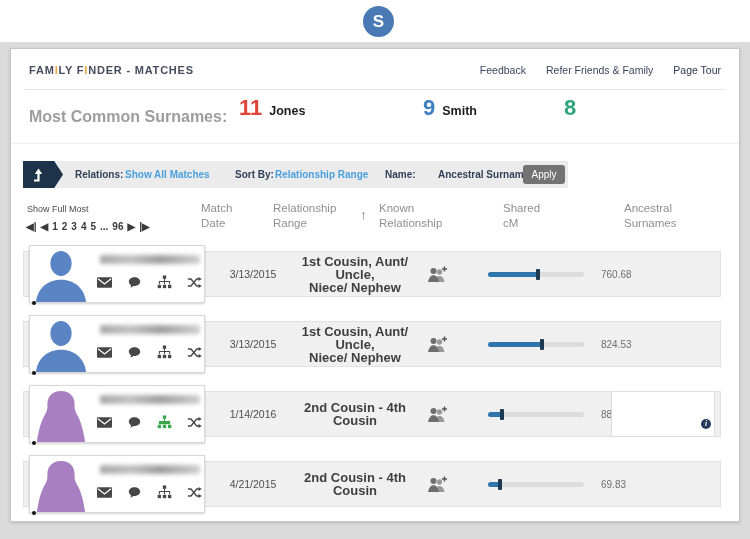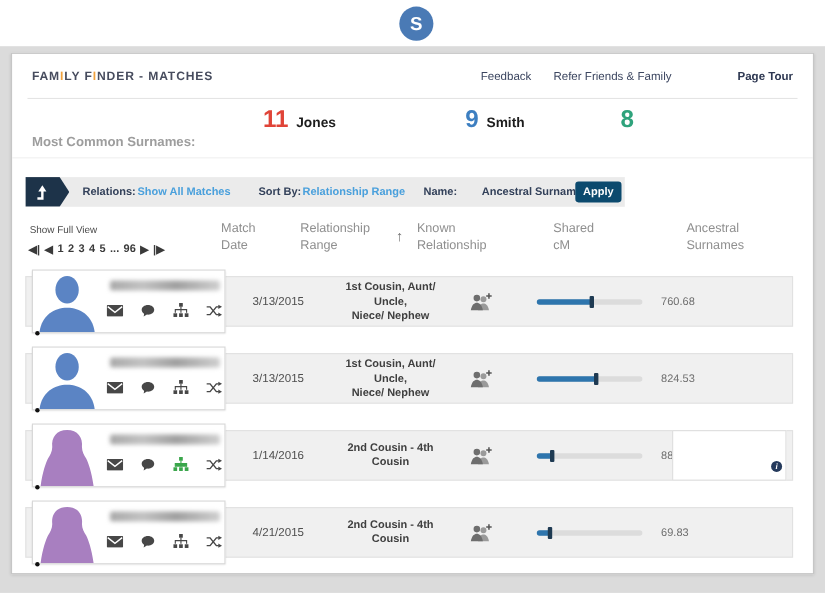--- a/index.html
+++ b/index.html
@@ -16,42 +16,42 @@
 
   .panel { position:absolute; left:10px; top:48px; width:730px; height:474px;
            background:#fff; border:1px solid #c6c6c6; box-shadow:0 1px 3px rgba(0,0,0,.15); }
 
   
   .hdr-title { position:absolute; left:18px; top:15px; font-size:11px; font-weight:bold;
                letter-spacing:.8px; color:#474c5e; }
   .hdr-title .idot { color:#f0a13e; }
   .hdr-links { position:absolute; right:18px; top:15px; display:flex; gap:20px;
                font-size:10.5px; color:#3c4660; }
-  .hdr-links .bold { font-weight:bold; color:#2e3852;margin-left:40px; }
+  .hdr-links .bold { font-weight:normal; color:#2e3852; }
   .hdr-div { position:absolute; left:14px; right:14px; top:40px; border-top:1px solid #e4e4e4; }
 
   
-  .sn-label { position:absolute; left:18px; top:73px; font-size:12px; font-weight:bold; color:#9d9d9d; }
+  .sn-label { position:absolute; left:18px; top:59px; font-size:16px; font-weight:bold; color:#9d9d9d; }
   .sn-item { position:absolute; top:46px; display:flex; align-items:baseline; gap:7px; }
   .sn-count { font-size:22px; font-weight:bold; }
   .sn-name { font-size:12.5px; font-weight:bold; color:#1d1d1d; }
   .sn-div { position:absolute; left:0; right:0; top:94px; border-top:1px solid #efefef; }
 
   
   .toolbar { position:absolute; left:12px; top:112px; width:545px; height:27px; background:#ebebeb; }
   .tb-badge { position:absolute; left:0; top:0; width:40px; height:27px; background:#1d3349;
               clip-path:polygon(0 0, 78% 0, 100% 50%, 78% 100%, 0 100%);
               display:flex; align-items:center; }
   .tb-badge svg { margin-left:7px; }
   .tb-label { position:absolute; top:0; height:27px; line-height:27px; font-size:10px;
               font-weight:bold; color:#33415a; }
   .tb-link  { position:absolute; top:0; height:42px; line-height:27px; font-size:10px;
               font-weight:bold; color:#4aa0dc; cursor:pointer; }
-  .tb-apply { position:absolute; left:500px; top:4px; width:42px; height:19px; background:#0c4a6e;
-              border-radius:3px; color:#fdfdfd; font-size:10px; font-weight:bold; text-align:center;
+  .tb-apply { position:absolute; left:500px; top:4px; width:42px; height:19px; background:#737373;
+              border-radius:3px; color:#fdfdfd; font-size:10px; font-weight:normal; text-align:center;
               line-height:19px; }
 
   
   .show-full { position:absolute; left:16px; top:155px; font-size:9px; color:#4b4b4b; }
   .pagination { position:absolute; left:15px; top:172px; font-size:10px; font-weight:bold;
                 color:#3a3a3a; display:flex; gap:4px; }
   .pagination span { cursor:pointer; }
 
   
   .col-hdr { position:absolute; top:152px; font-size:11.5px; color:#8f8f8f;
@@ -70,21 +70,21 @@
                background:linear-gradient(90deg,#a9a9a9,#c2c2c2 30%,#9f9f9f 60%,#cfcfcf);
                filter:blur(2px); border-radius:2px; }
   .card-icons { position:absolute; left:66px; top:28px; display:flex; gap:13px; }
   .card-icons span { width:17px; height:16px; display:inline-flex; align-items:center;
                      justify-content:center; cursor:pointer; }
 
   .cell-date { position:absolute; left:188px; top:0; width:84px; height:58px; display:flex;
                align-items:center; justify-content:center; font-size:10.5px; color:#4e4e4e; }
   .cell-rel  { position:absolute; left:276px; top:0; width:112px; height:58px; display:flex;
                flex-direction:column; align-items:center; justify-content:center;
-               font-size:10px; font-weight:bold; color:#3f3f3f; line-height:13px; text-align:center; }
+               font-size:13px; font-weight:bold; color:#3f3f3f; line-height:13px; text-align:center; }
   .cell-known { position:absolute; left:392px; top:0; width:44px; height:58px; display:flex;
                 align-items:center; justify-content:center; cursor:pointer; }
   .bar-track { position:absolute; left:465px; top:27px; width:96px; height:5px;
                background:#dcdcdc; border-radius:3px; }
   .bar-fill { position:relative; height:5px; background:#2e75ad; border-radius:3px 0 0 3px; }
   .bar-marker { position:absolute; right:-2px; top:-3px; width:4px; height:11px;
                 background:#1e3a52; border-radius:1px; }
   .cell-cm { position:absolute; left:578px; top:0; width:60px; height:58px; display:flex;
              align-items:center; font-size:10px; color:#6f6f6f; }
   .cell-anc { position:absolute; left:588px; top:6px; width:104px; height:46px; background:#fff;
@@ -140,21 +140,21 @@
       </div>
       <span class="tb-label" style="left:52px;">Relations:</span>
       <span class="tb-link" style="left:102px;">Show All Matches</span>
       <span class="tb-label" style="left:212px;">Sort By:</span>
       <span class="tb-link" style="left:252px;">Relationship Range</span>
       <span class="tb-label" style="left:362px;">Name:</span>
       <span class="tb-label" style="left:415px;">Ancestral Surnames:</span>
       <span class="tb-apply">Apply</span>
     </div>
 
-    <div class="show-full">Show Full View</div>
+    <div class="show-full">Show Full Most</div>
     <div class="pagination">
       <span>◀|</span>
       <span>◀</span>
       <span>1</span>
       <span>2</span>
       <span>3</span>
       <span>4</span>
       <span>5</span>
       <span>...</span>
       <span>96</span>

